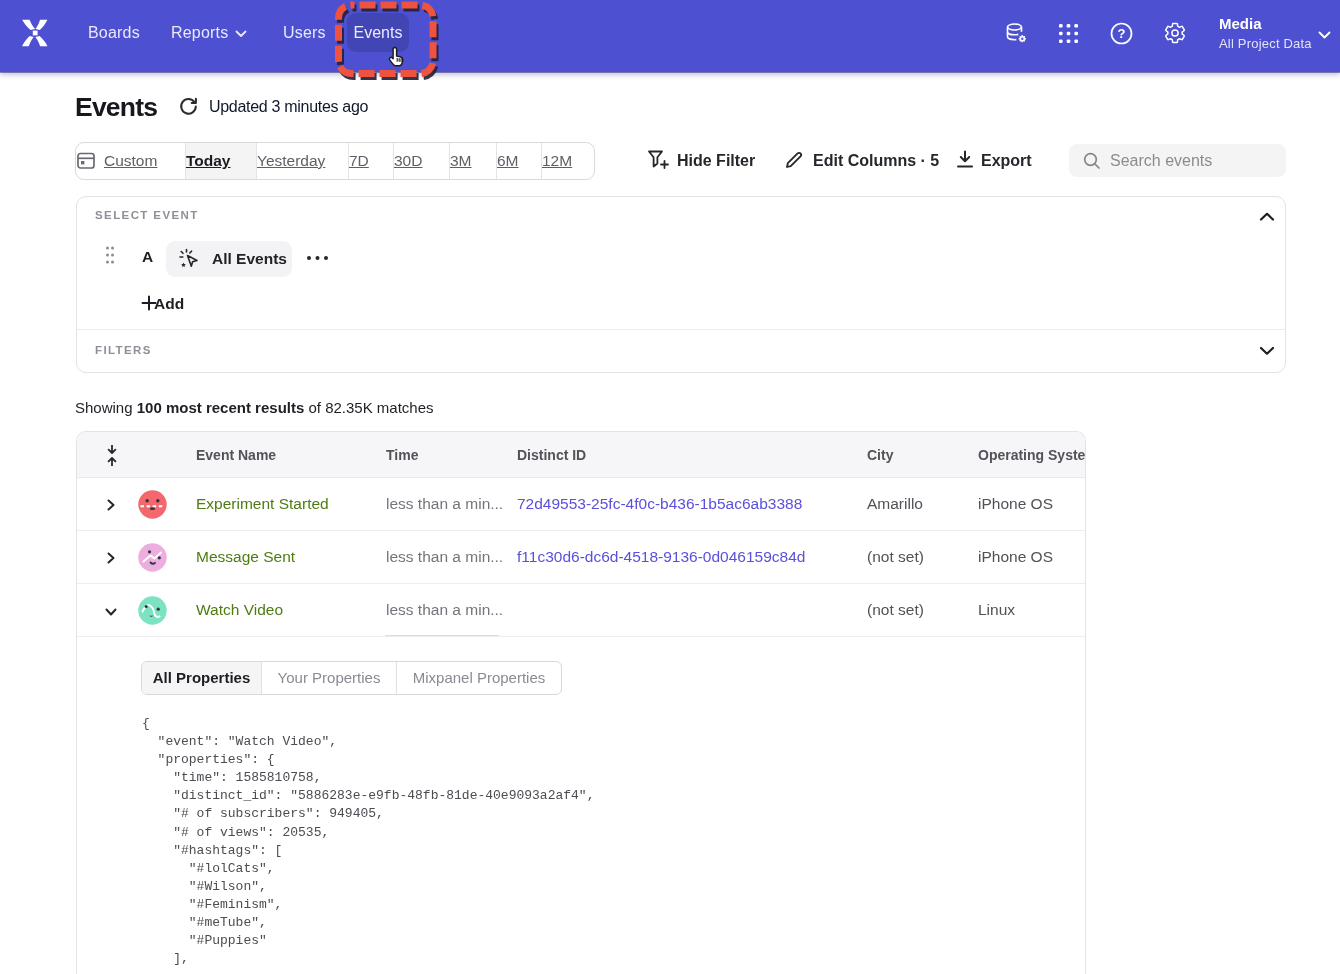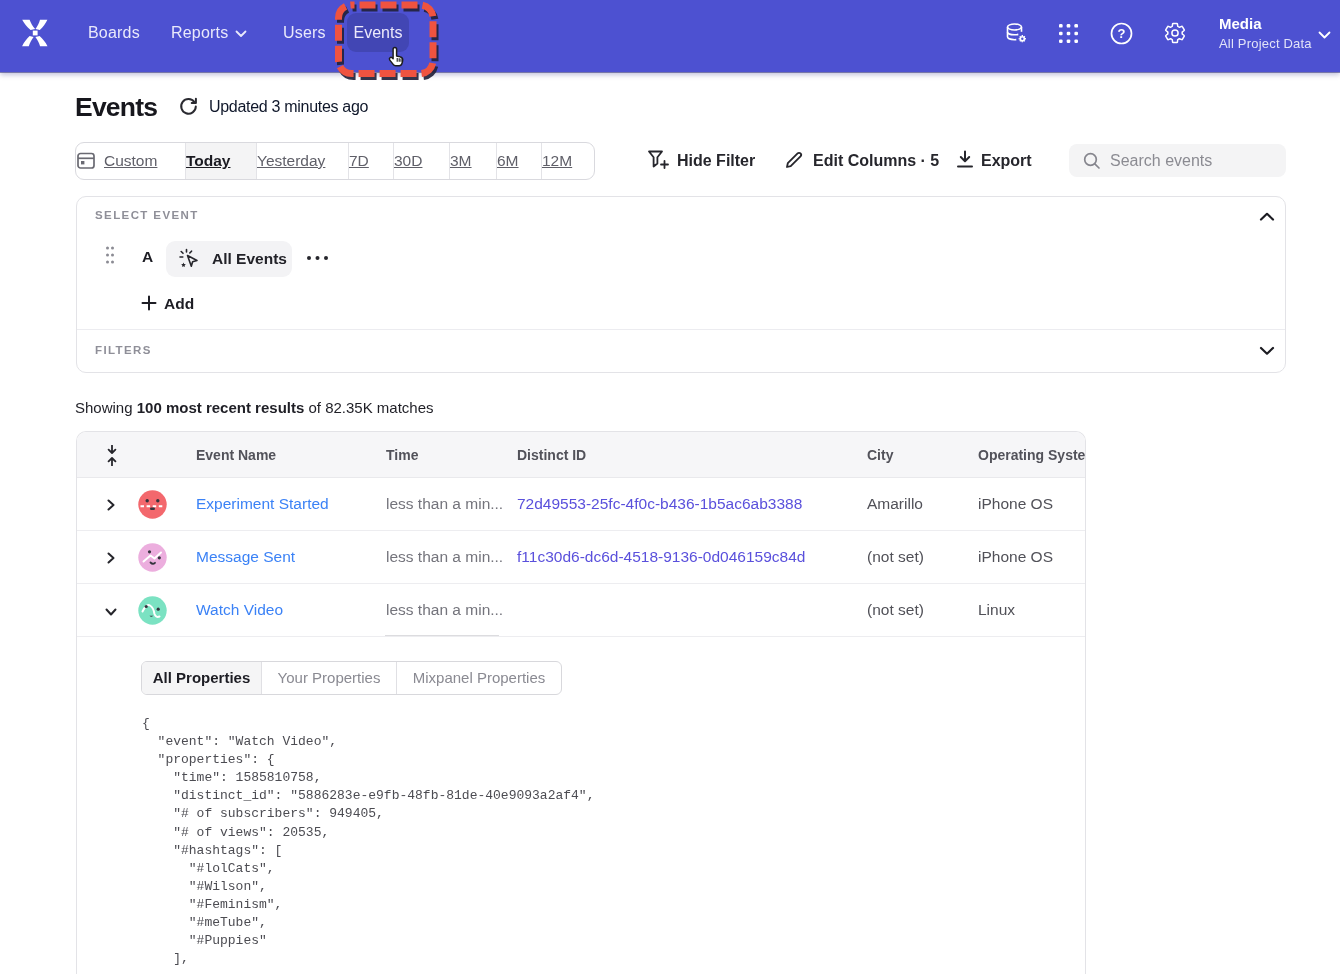--- a/index.html
+++ b/index.html
@@ -46,21 +46,21 @@
   
   #showing { position:absolute; left:75px; top:399px; font-size:15px; color:#1f1f26; }
   
   #tcard { position:absolute; left:76px; top:431px; width:1010px; height:543px;
            border:1px solid #e3e3e7; border-bottom:none; border-radius:10px 10px 0 0; overflow:hidden; }
   #thead { position:absolute; left:0; top:0; width:1208px; height:46px; background:#f6f6f8;
            border-bottom:1px solid #e9e9ec; }
   .th { position:absolute; top:0; line-height:46px; font-size:14px; font-weight:600; color:#52525a; }
   .row { position:absolute; left:0; width:1208px; height:53px; border-bottom:1px solid #ededf0; }
   .cell { position:absolute; top:0; line-height:52px; font-size:15.5px; white-space:nowrap; }
-  .cname { color:#3b82f6; }
+  .cname { color:#4d7c0f; }
   .ctime { color:#74747c; }
   .cid   { color:#5a50dc; }
   .cmeta { color:#515158; }
   
   #tabs { position:absolute; left:64px; top:229px; height:34px; display:flex;
           border:1px solid #d8d8dc; border-radius:6px; overflow:hidden; background:#fff; }
   .tab { height:32px; line-height:32px; text-align:center; font-size:15px; color:#8a8a92;
          border-right:1px solid #e0e0e4; }
   .tab:last-child { border-right:none; }
   .tab.active { background:#f5f5f6; color:#1d1d24; font-weight:700; }
@@ -205,21 +205,21 @@
     <span>All Events</span>
   </div>
   <svg class="abs" style="left:229px;top:58px" width="24" height="6" viewBox="0 0 24 6" fill="#26262c">
     <circle cx="3" cy="3" r="2"></circle>
       <circle cx="11.5" cy="3" r="2"></circle>
       <circle cx="20" cy="3" r="2"></circle>
   </svg>
   <svg class="abs" style="left:64px;top:98px" width="16" height="16" viewBox="0 0 16 16">
     <path d="M8 1.5 V14.5 M1.5 8 H14.5" stroke="#1d1d24" stroke-width="2" stroke-linecap="round"></path>
   </svg>
-  <div class="abs" style="left:87px;top:98px;font-size:15.5px;font-weight:700;color:#1d1d24">Add</div>
+  <div class="abs" style="left:77px;top:98px;font-size:15.5px;font-weight:700;color:#1d1d24">Add</div>
   <div class="abs" style="left:0;top:132px;width:1208px;height:1px;background:#ececf0"></div>
   <div class="abs seclabel" style="left:18px;top:147px">FILTERS</div>
   <svg class="abs" style="left:1182px;top:149px" width="16" height="10" viewBox="0 0 16 10">
     <path d="M2 2 L8 7.7 L14 2" fill="none" stroke="#1c1c22" stroke-width="2.2" stroke-linecap="round" stroke-linejoin="round"></path>
   </svg>
 </div>
 
 <div id="showing">Showing <b>100 most recent results</b> of 82.35K matches</div>
 
 <div id="tcard">

